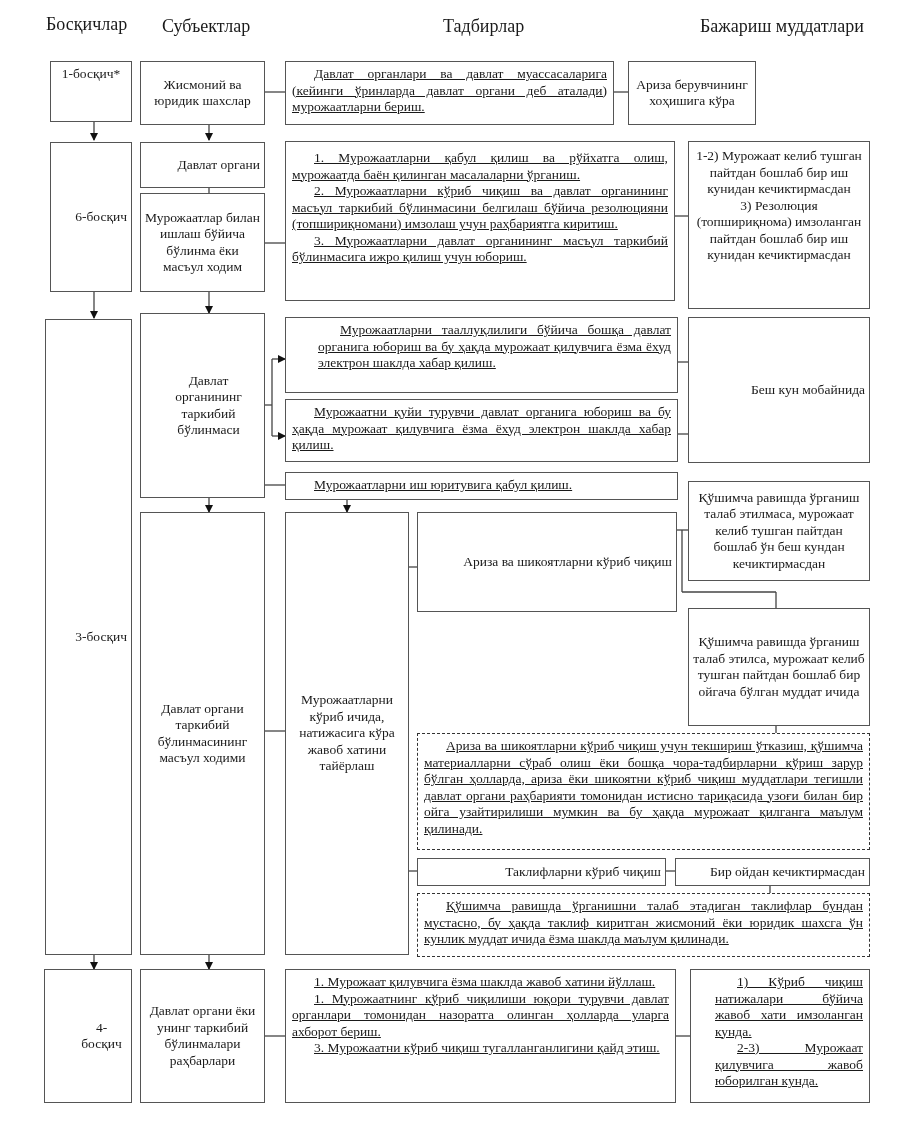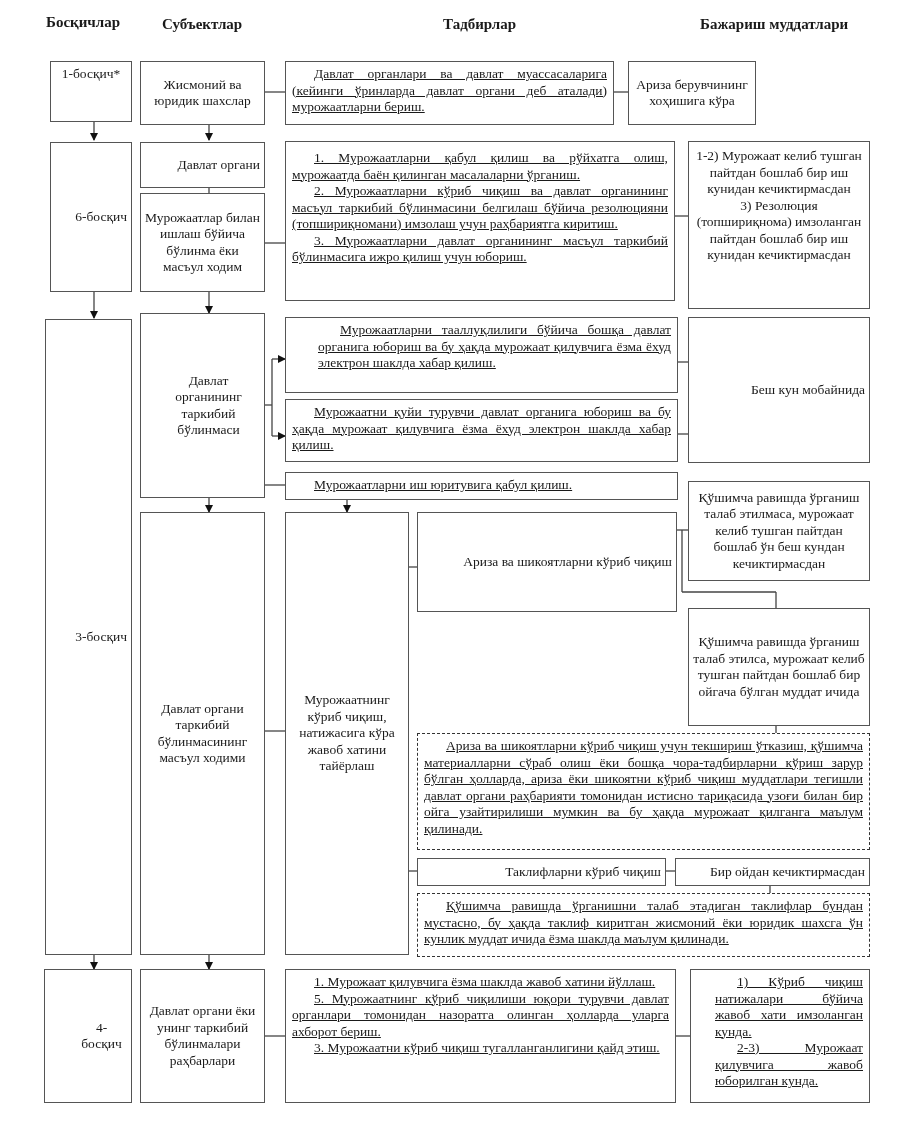--- a/index.html
+++ b/index.html
@@ -1,18 +1,18 @@
 <!DOCTYPE html>
 <html><head>
 <meta charset="utf-8">
 <style>
   html, body { margin: 0; padding: 0; background: #ffffff; }
   body { width: 902px; height: 1137px; position: relative; overflow: hidden;
          font-family: "Liberation Serif", "DejaVu Serif", serif; color: #1a1a1a; }
-  .hdr { position: absolute; font-weight: bold; font-size: 15px; }
+  .hdr { position: absolute; font-weight: normal; font-size: 18px; }
   .box { position: absolute; box-sizing: border-box; border: 1.5px solid #555;
          background: #fff; font-size: 13.5px; line-height: 16.5px; }
   .box.dash { border: 1.5px dashed #333; }
   .c { display: flex; align-items: center; justify-content: flex-end; text-align: center; padding: 2px 4px; }
   .ct { display: flex; justify-content: center; text-align: center; padding: 4px 4px; }
   .j { text-align: justify; padding: 4px 6px 2px 6px; }
   .j p { margin: 0; text-indent: 22px; text-align: justify; text-decoration: underline; }
   svg.lines { position: absolute; left: 0; top: 0; }
 </style>
 </head>
@@ -122,21 +122,21 @@
 <div class="box c" style="left:688px; top:317px; width:182px; height:146px;">
   <span>Беш кун мобайнида</span>
 </div>
 <div class="box j" style="left:285px; top:472px; width:393px; height:28px;">
   <p>Мурожаатларни иш юритувига қабул қилиш.</p>
 </div>
 <div class="box c" style="left:140px; top:512px; width:125px; height:443px;">
   <span>Давлат органи таркибий бўлинмасининг масъул ходими</span>
 </div>
 <div class="box c" style="left:285px; top:512px; width:124px; height:443px;">
-  <span>Мурожаатнинг кўриб чиқиш, натижасига кўра жавоб хатини тайёрлаш</span>
+  <span>Мурожаатларни кўриб ичида, натижасига кўра жавоб хатини тайёрлаш</span>
 </div>
 <div class="box c" style="left:417px; top:512px; width:260px; height:100px;">
   <span>Ариза ва шикоятларни кўриб чиқиш</span>
 </div>
 <div class="box c" style="left:688px; top:481px; width:182px; height:100px;">
   <span>Қўшимча равишда ўрганиш талаб этилмаса, мурожаат келиб тушган пайтдан бошлаб ўн беш кундан кечиктирмасдан</span>
 </div>
 <div class="box c" style="left:688px; top:608px; width:182px; height:118px;">
   <span>Қўшимча равишда ўрганиш талаб этилса, мурожаат келиб тушган пайтдан бошлаб бир ойгача бўлган муддат ичида</span>
 </div>
@@ -154,19 +154,19 @@
 </div>
 
 <div class="box c" style="left:44px; top:969px; width:88px; height:134px;padding-left:31px;">
   <span>4-босқич</span>
 </div>
 <div class="box c" style="left:140px; top:969px; width:125px; height:134px;">
   <span>Давлат органи ёки унинг таркибий бўлинмалари раҳбарлари</span>
 </div>
 <div class="box j" style="left:285px; top:969px; width:391px; height:134px;">
   <p>1. Мурожаат қилувчига ёзма шаклда жавоб хатини йўллаш.</p>
-  <p>5. Мурожаатнинг кўриб чиқилиши юқори турувчи давлат органлари томонидан назоратга олинган ҳолларда уларга ахборот бериш.</p>
+  <p>1. Мурожаатнинг кўриб чиқилиши юқори турувчи давлат органлари томонидан назоратга олинган ҳолларда уларга ахборот бериш.</p>
   <p>3. Мурожаатни кўриб чиқиш тугалланганлигини қайд этиш.</p>
 </div>
 <div class="box j" style="left:690px; top:969px; width:180px; height:134px;padding-left:24px;">
   <p>1) Кўриб чиқиш натижалари бўйича жавоб хати имзоланган кунда.</p>
   <p>2-3) Мурожаат қилувчига жавоб юборилган кунда.</p>
 </div>
 
 </body></html>

